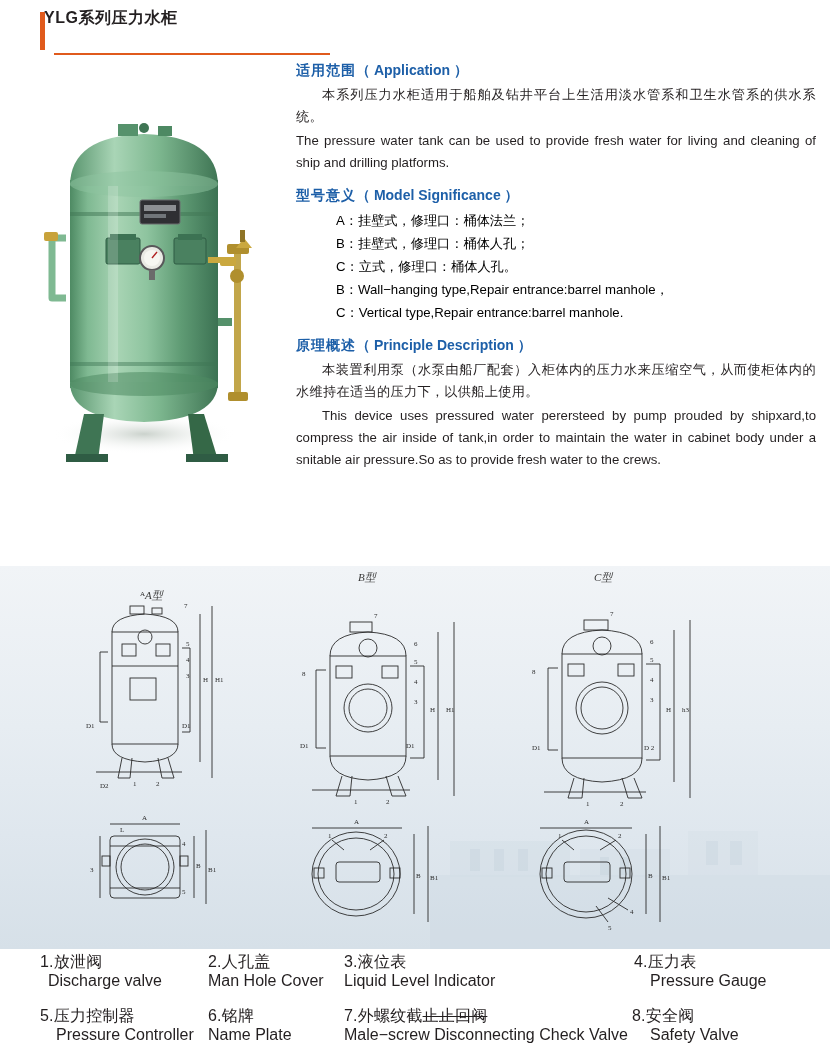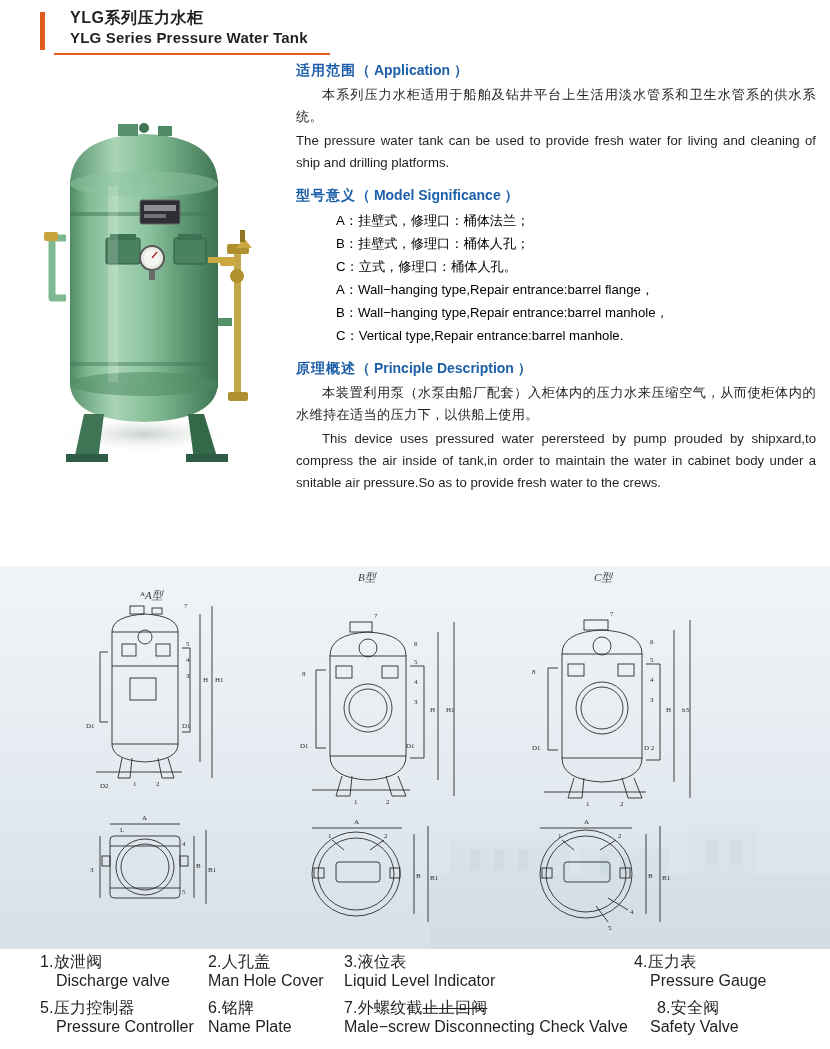--- a/index.html
+++ b/index.html
@@ -12,21 +12,21 @@
     color: #231f20;
     position: relative;
     overflow: hidden;
   }
 
   
   .title-block {
     position: absolute;
     left: 40px;
     top: 8px;
-    padding-left: 30px;
+    padding-left: 4px;
   }
   .title-block .bar {
     position: absolute;
     left: 0; top: 4px;
     width: 5px; height: 38px;
     background: #e05a1c;
   }
   .title-cn {
     font-size: 16px;
     font-weight: bold;
@@ -143,21 +143,20 @@
   .legend-cn { letter-spacing: 0.2px; }
   .legend-en { }
   .strike { text-decoration: line-through; }
 </style>
 </head>
 <body>
 
 <div class="title-block">
   <div class="bar"></div>
   <div class="title-cn">YLG系列压力水柜</div>
-  <div class="title-en">YLG Series Pressure Water Tank</div>
   <div class="title-underline"></div>
 </div>
 
 <div class="photo">
   <svg width="255" height="400" viewBox="0 0 255 400">
     <defs>
       <linearGradient id="tankBody" x1="0" y1="0" x2="1" y2="0">
         <stop offset="0%" stop-color="#4e8a63"></stop>
         <stop offset="12%" stop-color="#7fb992"></stop>
         <stop offset="32%" stop-color="#a8d4b4"></stop>
@@ -241,21 +240,20 @@
     <p class="para">The pressure water tank can be used to provide fresh water for living and cleaning of ship and drilling platforms.</p>
   </div>
 
   <div class="sec">
     <div class="sec-head">
       <span class="cn">型号意义</span><span>（ Model Significance ）</span>
     </div>
     <div class="model-line">A：挂壁式，修理口：桶体法兰；</div>
     <div class="model-line">B：挂壁式，修理口：桶体人孔；</div>
     <div class="model-line">C：立式，修理口：桶体人孔。</div>
-    <div class="model-line">A：Wall−hanging type,Repair entrance:barrel flange，</div>
     <div class="model-line">B：Wall−hanging type,Repair entrance:barrel manhole，</div>
     <div class="model-line">C：Vertical type,Repair entrance:barrel manhole.</div>
   </div>
 
   <div class="sec">
     <div class="sec-head">
       <span class="cn">原理概述</span><span>（ Principle Description ）</span>
     </div>
     <p class="para cn indent">本装置利用泵（水泵由船厂配套）入柜体内的压力水来压缩空气，从而使柜体内的水维持在适当的压力下，以供船上使用。</p>
     <p class="para indent">This device uses pressured water perersteed by pump prouded by shipxard,to compress the air inside of tank,in order to maintain the water in cabinet body under a snitable air pressure.So as to provide fresh water to the crews.</p>
@@ -475,31 +473,31 @@
 <div class="legend">
 
   <div class="legend-row">
     <span class="legend-cell legend-cn" style="left:40px;"><span>1.</span><span>放泄阀</span></span>
     <span class="legend-cell legend-cn" style="left:208px;text-align:center;"><span>2.</span><span>人孔盖</span></span>
     <span class="legend-cell legend-cn" style="left:344px;"><span>3.</span><span>液位表</span></span>
     <span class="legend-cell legend-cn" style="left:634px;"><span>4.</span><span>压力表</span></span>
   </div>
 
   <div class="legend-row">
-    <span class="legend-cell legend-en" style="left:56px;">Discharge valve</span>
+    <span class="legend-cell legend-en" style="left:48px;">Discharge valve</span>
     <span class="legend-cell legend-en" style="left:208px;">Man Hole Cover</span>
     <span class="legend-cell legend-en" style="left:344px;">Liquid Level Indicator</span>
     <span class="legend-cell legend-en" style="left:650px;">Pressure Gauge</span>
   </div>
 
-  <div class="legend-row" style="margin-top:6px;padding-left:32px;">
+  <div class="legend-row" style="margin-top:14px;padding-left:32px;">
     <span class="legend-cell legend-cn" style="left:40px;"><span>5.</span><span>压力控制器</span></span>
     <span class="legend-cell legend-cn" style="left:208px;"><span>6.</span><span>铭牌</span></span>
     <span class="legend-cell legend-cn" style="left:344px;"><span>7.</span><span>外螺纹截</span><span class="strike">止止回阀</span></span>
-    <span class="legend-cell legend-cn" style="left:657px;"><span>8.</span><span>安全阀</span></span>
+    <span class="legend-cell legend-cn" style="left:632px;"><span>8.</span><span>安全阀</span></span>
   </div>
 
   <div class="legend-row">
     <span class="legend-cell legend-en" style="left:56px;">Pressure Controller</span>
     <span class="legend-cell legend-en" style="left:208px;">Name Plate</span>
     <span class="legend-cell legend-en" style="left:344px;">Male−screw Disconnecting Check Valve</span>
     <span class="legend-cell legend-en" style="left:650px;text-align:center;">Safety Valve</span>
   </div>
 
 </div>

